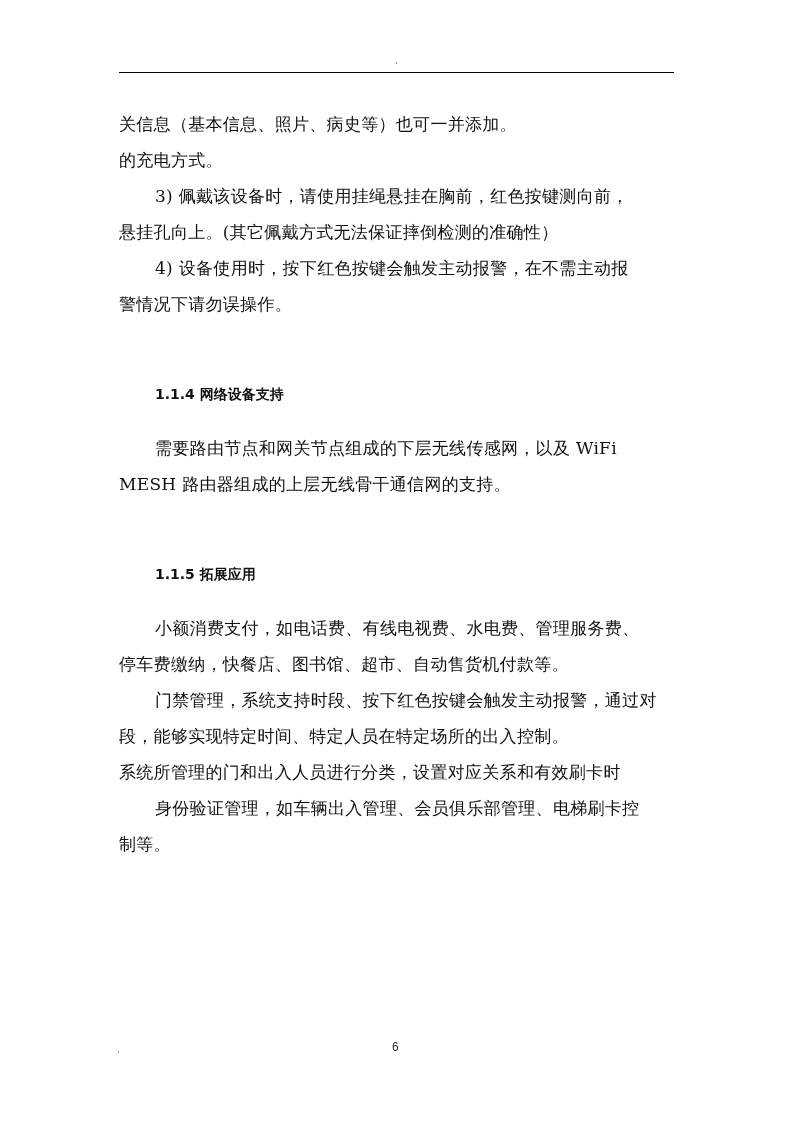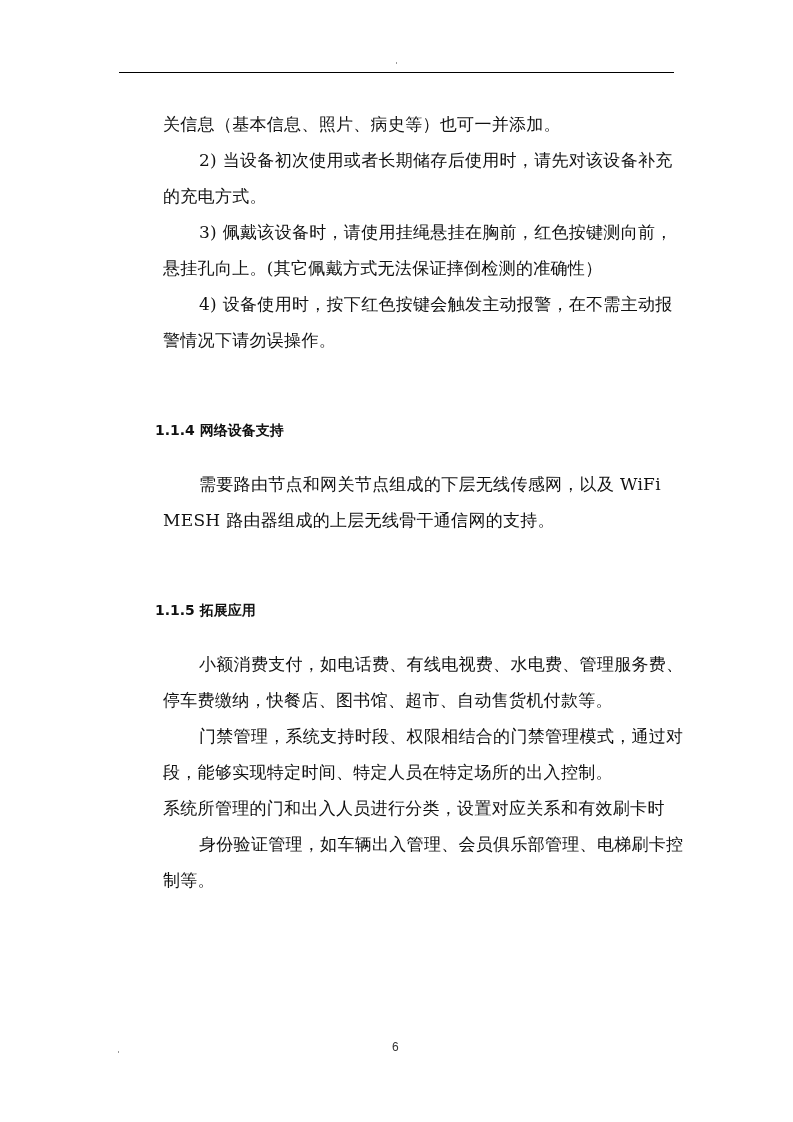--- a/index.html
+++ b/index.html
@@ -1,38 +1,37 @@
 <!DOCTYPE html>
 <html><head>
 <meta charset="utf-8">
 <style>
   html, body { margin: 0; padding: 0; background: #ffffff; }
   body { width: 793px; height: 1122px; position: relative; overflow: hidden;
          font-family: "DejaVu Serif", "Liberation Serif", serif; color: #111; }
   .header-dot { position: absolute; left: 396px; top: 62px; width: 1px; height: 2px; background: #999; }
   .header-rule { position: absolute; left: 119px; top: 72px; width: 555px; height: 1px; background: #000; }
   .content { position: absolute; left: 119px; top: 106px; width: 556px; }
-  .line { font-size: 17px; line-height: 36px; height: 36px; white-space: nowrap; letter-spacing: 0.3px; margin-left: 44px; }
+  .line { font-size: 17px; line-height: 36px; height: 36px; white-space: nowrap; letter-spacing: 0.3px; }
   .indent { padding-left: 36px; }
   .heading { font-size: 14px; font-weight: bold; line-height: 36px; height: 36px; padding-left: 36px; font-family: "DejaVu Sans", "Liberation Sans", sans-serif; }
   .gap { height: 36px; }
   .gap-half { height: 18px; }
   .footer-dot { position: absolute; left: 118px; top: 1051px; width: 1px; height: 2px; background: #999; }
   .page-number { position: absolute; left: 392px; top: 1040px; font-size: 12px; font-family: "Liberation Sans", sans-serif; color: #333; }
 </style>
 </head>
 <body>
 
 <div class="header-dot"></div>
 <div class="header-rule"></div>
 
 <div class="content">
   <div class="line">关信息（基本信息、照片、病史等）也可一并添加。</div>
 
-  <div class="line indent">2) 当设备初次使用或者长期储存后使用时，请先对该设备补充</div>
   <div class="line">的充电方式。</div>
 
   <div class="line indent">3) 佩戴该设备时，请使用挂绳悬挂在胸前，红色按键测向前，</div>
   <div class="line">悬挂孔向上。(其它佩戴方式无法保证摔倒检测的准确性）</div>
 
   <div class="line indent">4) 设备使用时，按下红色按键会触发主动报警，在不需主动报</div>
   <div class="line">警情况下请勿误操作。</div>
 
   <div class="gap"></div>
   <div class="gap-half"></div>
@@ -40,21 +39,21 @@
   <div class="gap-half"></div>
   <div class="line indent">需要路由节点和网关节点组成的下层无线传感网，以及 WiFi</div>
   <div class="line">MESH 路由器组成的上层无线骨干通信网的支持。</div>
 
   <div class="gap"></div>
   <div class="gap-half"></div>
   <div class="heading">1.1.5 拓展应用</div>
   <div class="gap-half"></div>
   <div class="line indent">小额消费支付，如电话费、有线电视费、水电费、管理服务费、</div>
   <div class="line">停车费缴纳，快餐店、图书馆、超市、自动售货机付款等。</div>
-  <div class="line indent">门禁管理，系统支持时段、权限相结合的门禁管理模式，通过对</div>
+  <div class="line indent">门禁管理，系统支持时段、按下红色按键会触发主动报警，通过对</div>
   <div class="line">段，能够实现特定时间、特定人员在特定场所的出入控制。</div>
   <div class="line">系统所管理的门和出入人员进行分类，设置对应关系和有效刷卡时</div>
   <div class="line indent">身份验证管理，如车辆出入管理、会员俱乐部管理、电梯刷卡控</div>
   <div class="line">制等。</div>
 </div>
 
 <div class="footer-dot"></div>
 <div class="page-number">6</div>
 
 </body></html>

